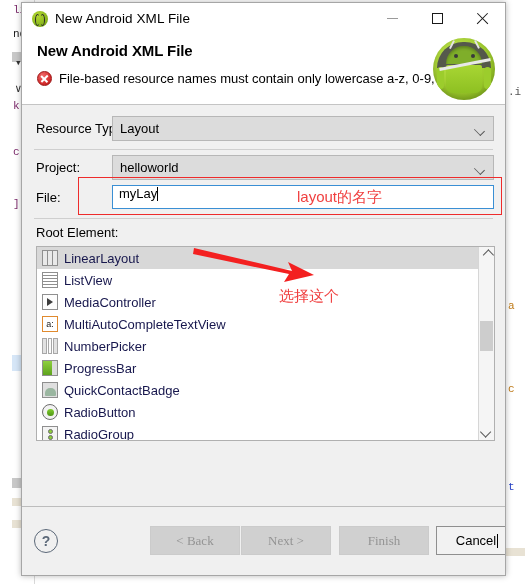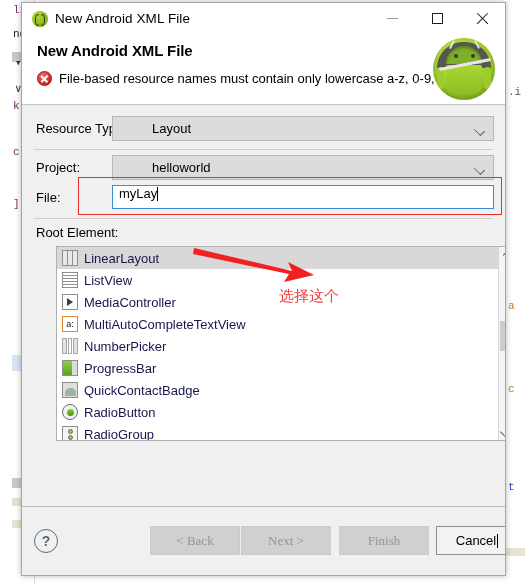--- a/index.html
+++ b/index.html
@@ -207,21 +207,21 @@
 
   .combo {
     position: absolute;
     height: 25px;
     background: #dcdcdc;
     border: 1px solid #b7b7b7;
     box-sizing: border-box;
     display: flex; align-items: center;
   }
   .combo-text {
-    font-size: 13px; color: #000; padding-left: 7px; margin-left: 32px;
+    font-size: 13px; color: #000; padding-left: 7px;
   }
   .chev {
     position: absolute; right: 9px; top: 9px;
     width: 8px; height: 8px;
     border-right: 1.4px solid #555; border-bottom: 1.4px solid #555;
     transform: rotate(45deg) scaleY(.72);
   }
 
   .file-input {
     position: absolute;
@@ -499,26 +499,27 @@
     <div class="combo" style="left:90px; top:50px; width:382px;">
       <span class="combo-text">helloworld</span>
       <span class="chev"></span>
     </div>
 
     <div class="row-label" style="left:14px; top:85px;">File:</div>
     <div class="file-input" style="left:90px; top:80px; width:382px;">
       <span class="file-text"><span>myLay</span><span class="caret"></span></span>
     </div>
     <div class="annot-rect" style="left:56px; top:72px; width:424px; height:38px;"></div>
+    <div class="annot-text" style="left:275px; top:83px;">layout的名字</div>
 
     <div class="sep" style="top:113px;"></div>
 
     <div class="row-label" style="left:14px; top:120px;">Root Element:</div>
 
-    <div class="listbox" style="left:14px; top:141px; width:459px; height:100%; height:195px;margin-left:20px;">
+    <div class="listbox" style="left:14px; top:141px; width:459px; height:100%; height:195px;">
 
       <div class="list-item selected">
         <span class="li-icon ic-linear">
             <i></i>
             <i></i>
             <i></i>
           </span>
         <span class="li-label">LinearLayout</span>
       </div>
 

